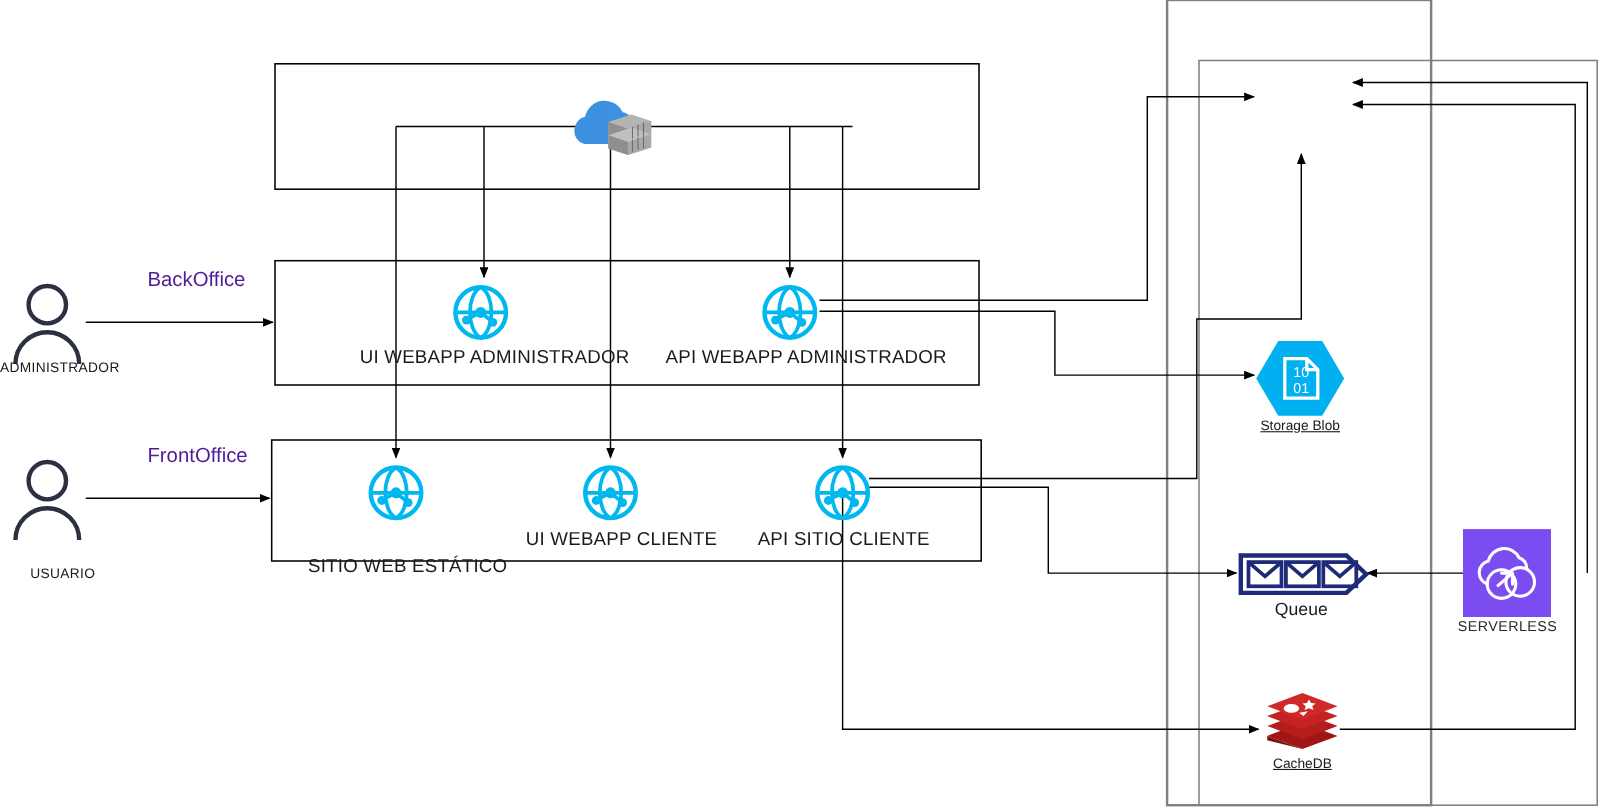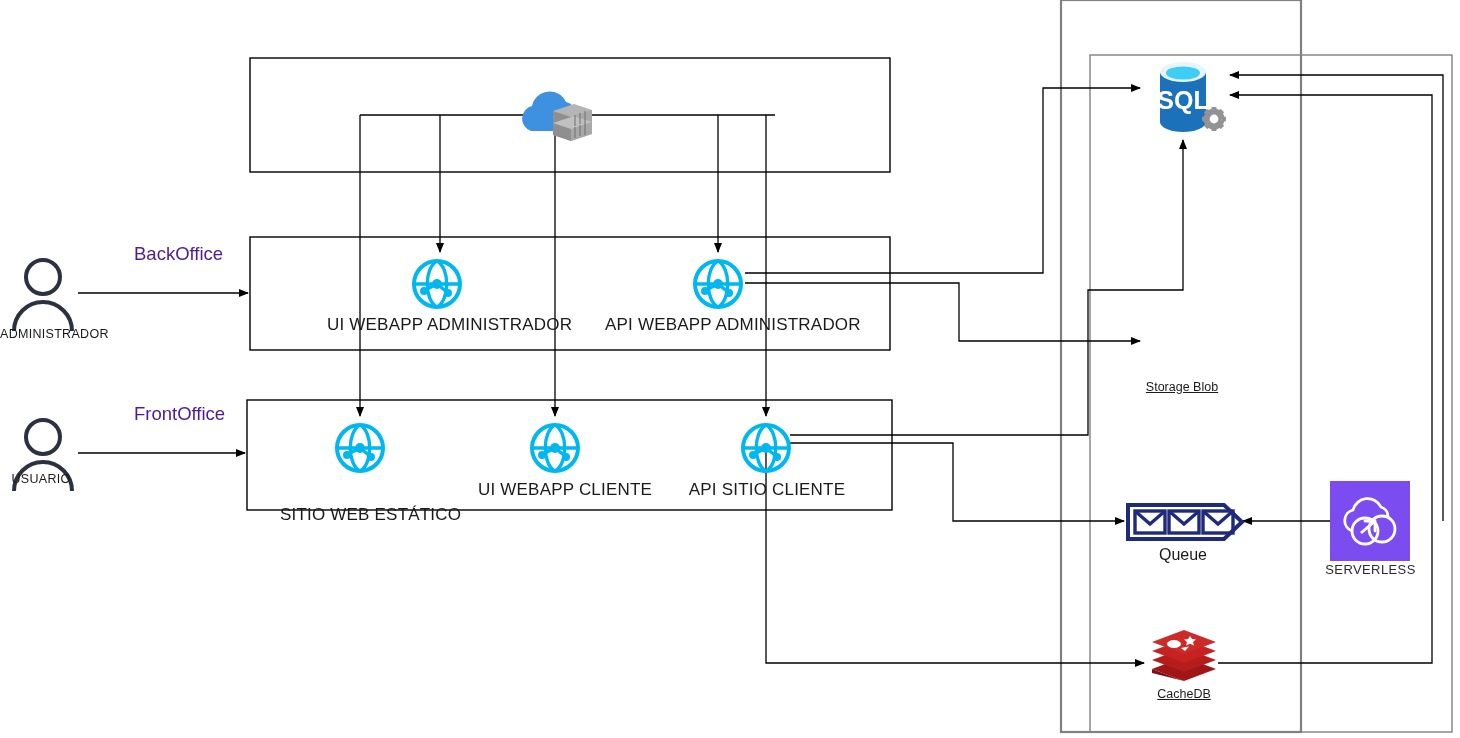--- a/index.html
+++ b/index.html
@@ -120,21 +120,21 @@
     </svg>
   </div>
   <div class="node-label lbl-actor" style="left:0px; top:328px; width:108px;">ADMINISTRADOR</div>
 
   <div class="node" style="left:8px; top:415px;">
     <svg width="70" height="78" viewBox="0 0 70 78">
       <circle cx="35" cy="22" r="17" fill="none" stroke="#2b3140" stroke-width="4"></circle>
       <path d="M6,76 a29,29 0 0 1 58,0" fill="none" stroke="#2b3140" stroke-width="4"></path>
     </svg>
   </div>
-  <div class="node-label lbl-actor" style="left:0px; top:473px; width:82px;">USUARIO</div>
+  <div class="node-label lbl-actor" style="left:0px; top:515px; width:82px;padding-left:16px;">USUARIO</div>
 
   <div class="flow-label" style="left:134px; top:243px;">BackOffice</div>
   <div class="flow-label" style="left:134px; top:403px;">FrontOffice</div>
 
   <div class="node" style="left:514px; top:85px;">
     <svg width="82" height="62" viewBox="0 0 82 62">
       <path d="M17,46 a13,13 0 0 1 1,-25 a18,18 0 0 1 34,-4 a12,12 0 0 1 10,12 a11,11 0 0 1 -5,17 Z" fill="#3d91e0"></path>
       <g>
         <path d="M39,26 L60,19 L78,25 L78,37 L57,44 L39,38 Z" fill="#b4b4b4"></path>
         <path d="M39,26 L57,32 L57,44 L39,38 Z" fill="#8f8f8f"></path>
@@ -222,39 +222,30 @@
       <line x1="4" y1="26" x2="48" y2="26" stroke="#00b7f0" stroke-width="3.4"></line>
       <line x1="14" y1="32" x2="26" y2="26" stroke="#00b7f0" stroke-width="3.4"></line>
       <line x1="26" y1="26" x2="36" y2="34" stroke="#00b7f0" stroke-width="3.4"></line>
       <circle cx="26" cy="26" r="5" fill="#00b7f0"></circle>
       <circle cx="13" cy="33" r="4" fill="#00b7f0"></circle>
       <circle cx="37" cy="35" r="4" fill="#00b7f0"></circle>
     </svg>
   </div>
   <div class="node-label lbl-caps" style="left:688px; top:481px; width:158px;">API SITIO CLIENTE</div>
 
-  <div class="node" style="left:1148px; top:56px;">
-    <svg width="82" height="86" viewBox="0 0 82 86">
-      <path d="M12,16 L12,66 a23,10 0 0 0 46,0 L58,16 Z" fill="#1b72bb"></path>
-      <ellipse cx="35" cy="16" rx="23" ry="10" fill="#e8f4fb"></ellipse>
-      <ellipse cx="35" cy="17" rx="17" ry="6.6" fill="#3ecdf5"></ellipse>
-      <text x="35" y="53" font-family="'Liberation Sans', sans-serif" font-size="25" font-weight="bold" fill="#ffffff" text-anchor="middle">SQL</text>
-      <g transform="translate(55,52)" fill="#939393">
-        <circle cx="11" cy="11" r="10.5"></circle>
-        <g>
-          <rect x="8.4" y="-1" width="5.2" height="24" rx="1"></rect>
-          <rect x="-1" y="8.4" width="24" height="5.2" rx="1"></rect>
-          <rect x="8.4" y="-1" width="5.2" height="24" rx="1" transform="rotate(45 11 11)"></rect>
-          <rect x="-1" y="8.4" width="24" height="5.2" rx="1" transform="rotate(45 11 11)"></rect>
-        </g>
-        <circle cx="11" cy="11" r="4.4" fill="#ffffff"></circle>
-      </g>
-    </svg>
-  </div>
-
+
+  <div class="node" style="left:1140px; top:308px;">
+    <svg width="84" height="72" viewBox="0 0 84 72">
+      <path d="M22,2 L62,2 L82,36 L62,70 L22,70 L2,36 Z" fill="#00b0f0"></path>
+      <path d="M28,18 L48,18 L58,28 L58,54 L28,54 Z" fill="none" stroke="#ffffff" stroke-width="3"></path>
+      <path d="M48,18 L48,28 L58,28" fill="none" stroke="#ffffff" stroke-width="3"></path>
+      <text x="43" y="35" font-family="'Liberation Sans', sans-serif" font-size="13" fill="#ffffff" text-anchor="middle">10</text>
+      <text x="43" y="49" font-family="'Liberation Sans', sans-serif" font-size="13" fill="#ffffff" text-anchor="middle">01</text>
+    </svg>
+  </div>
   <div class="node-label lbl-small" style="left:1128px; top:381px; width:108px;">Storage Blob</div>
 
   <div class="node" style="left:1124px; top:499px;">
     <svg width="122" height="46" viewBox="0 0 122 46">
       <path d="M4,6 L100,6 L118,23 L100,40 L4,40 Z" fill="#ffffff" stroke="#1f2a7a" stroke-width="4"></path>
       <g fill="none" stroke="#1f2a7a" stroke-width="3.4">
         <rect x="11" y="12" width="30" height="22"></rect>
         <path d="M11,12 L26,25 L41,12"></path>
         <rect x="45" y="12" width="30" height="22"></rect>
         <path d="M45,12 L60,25 L75,12"></path>

